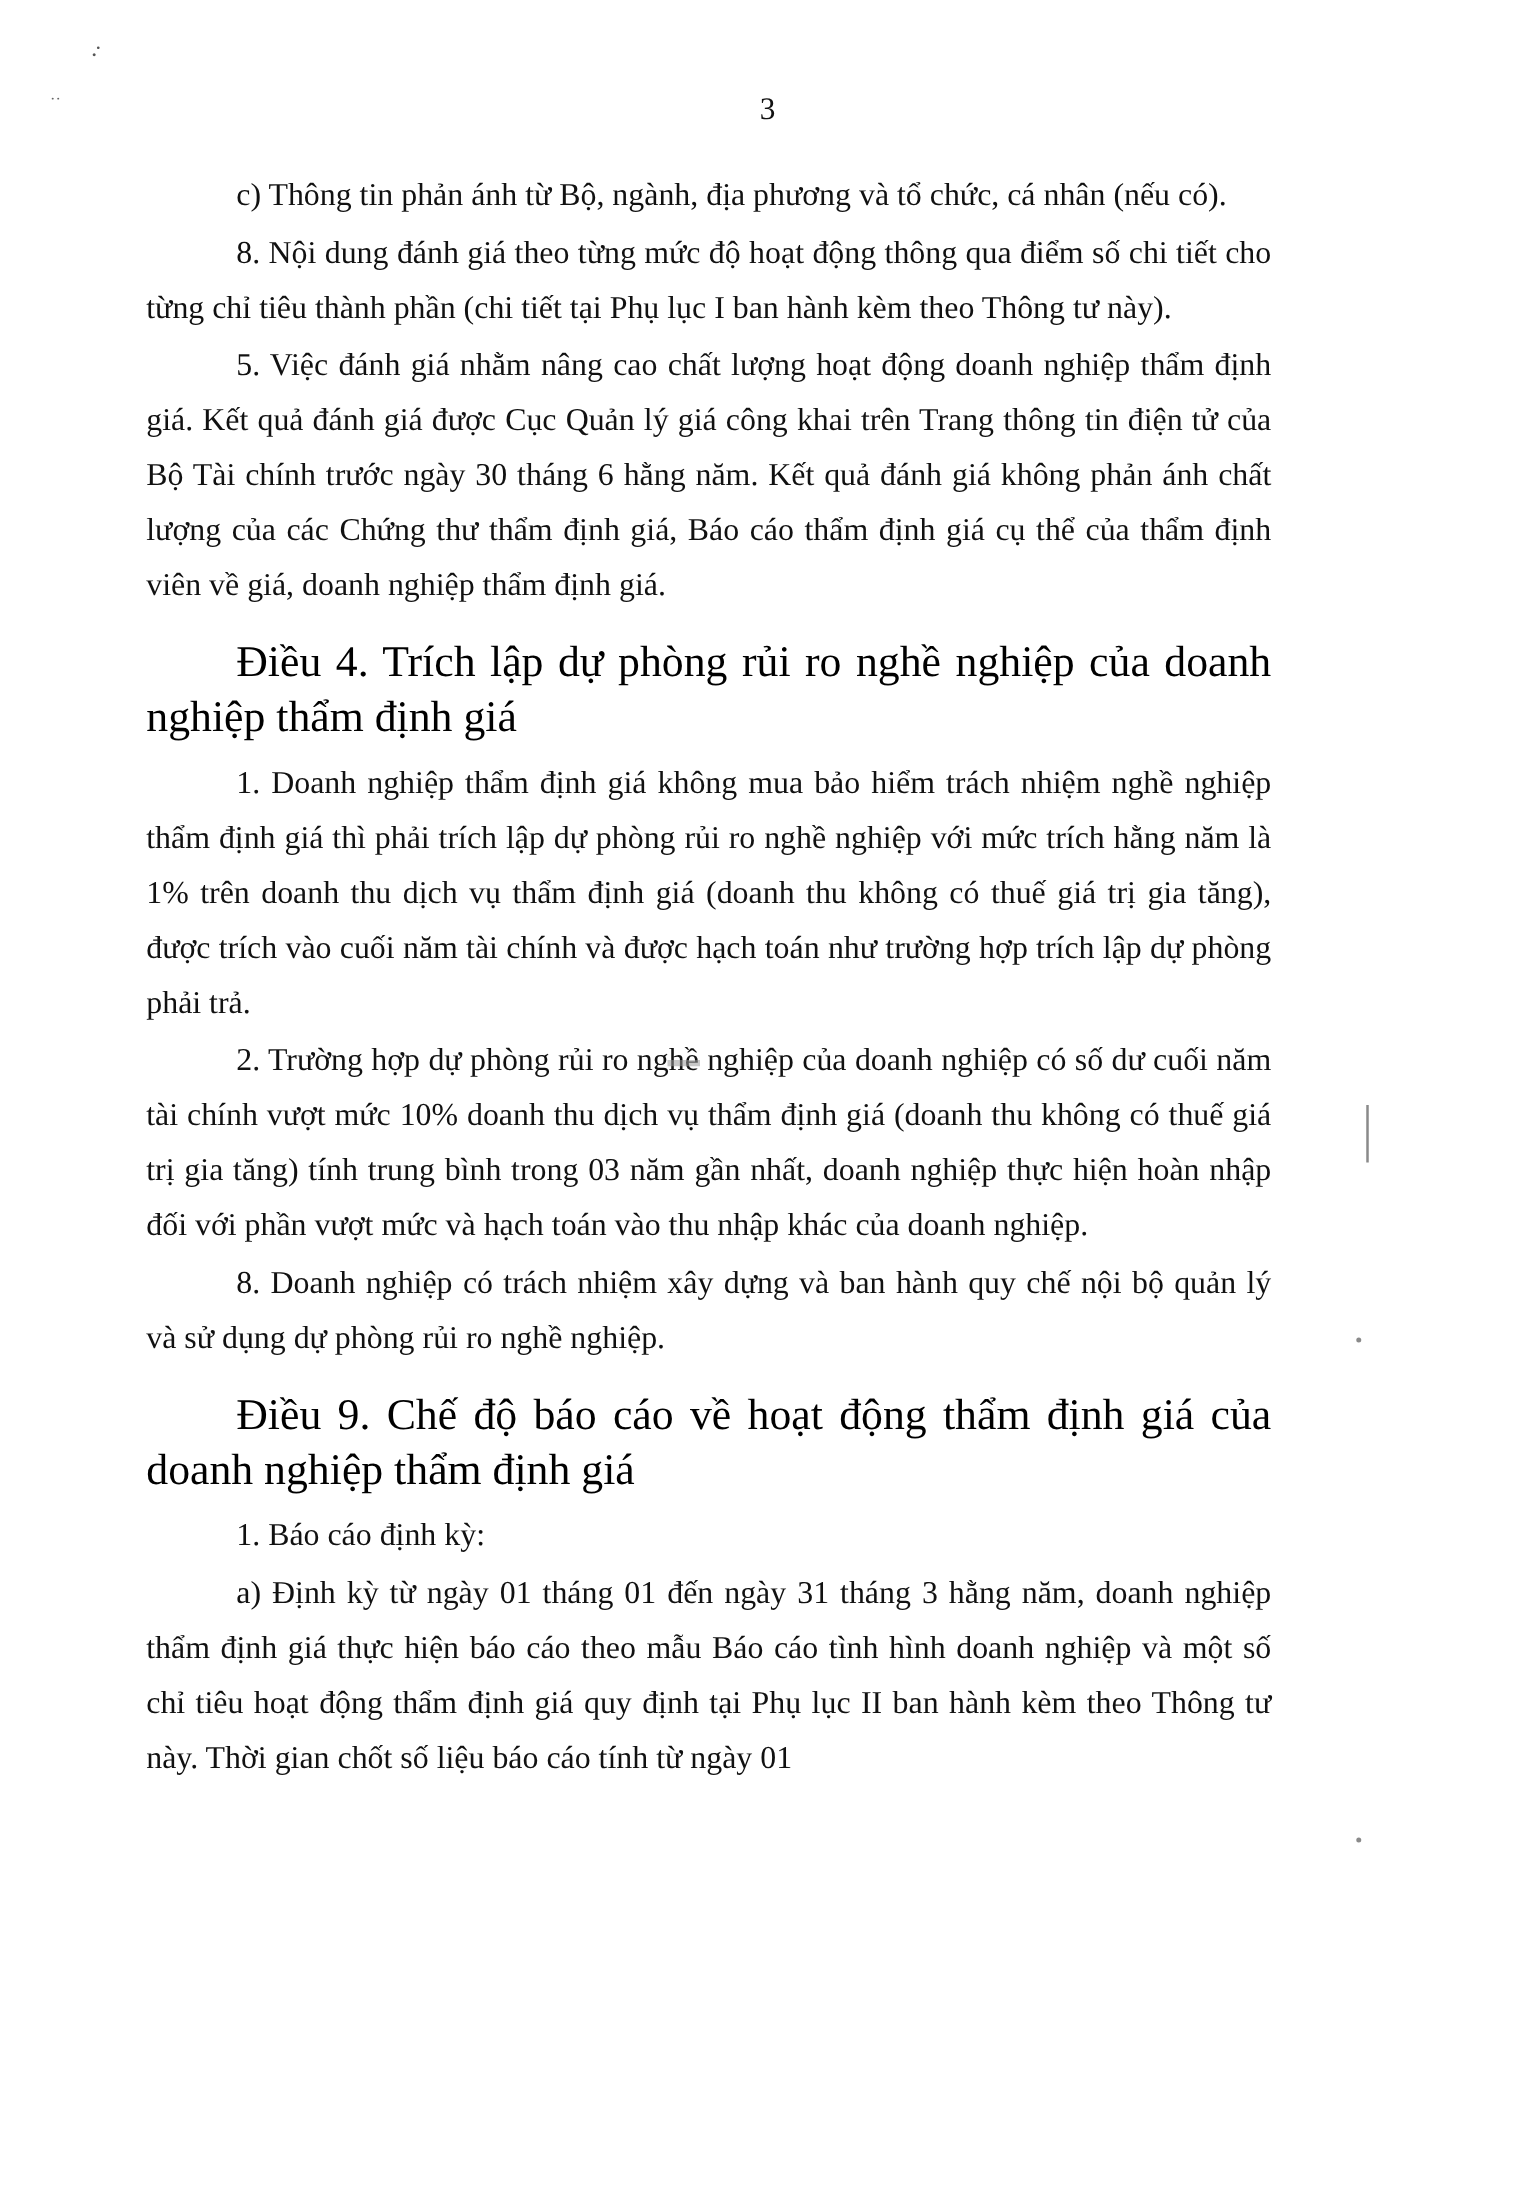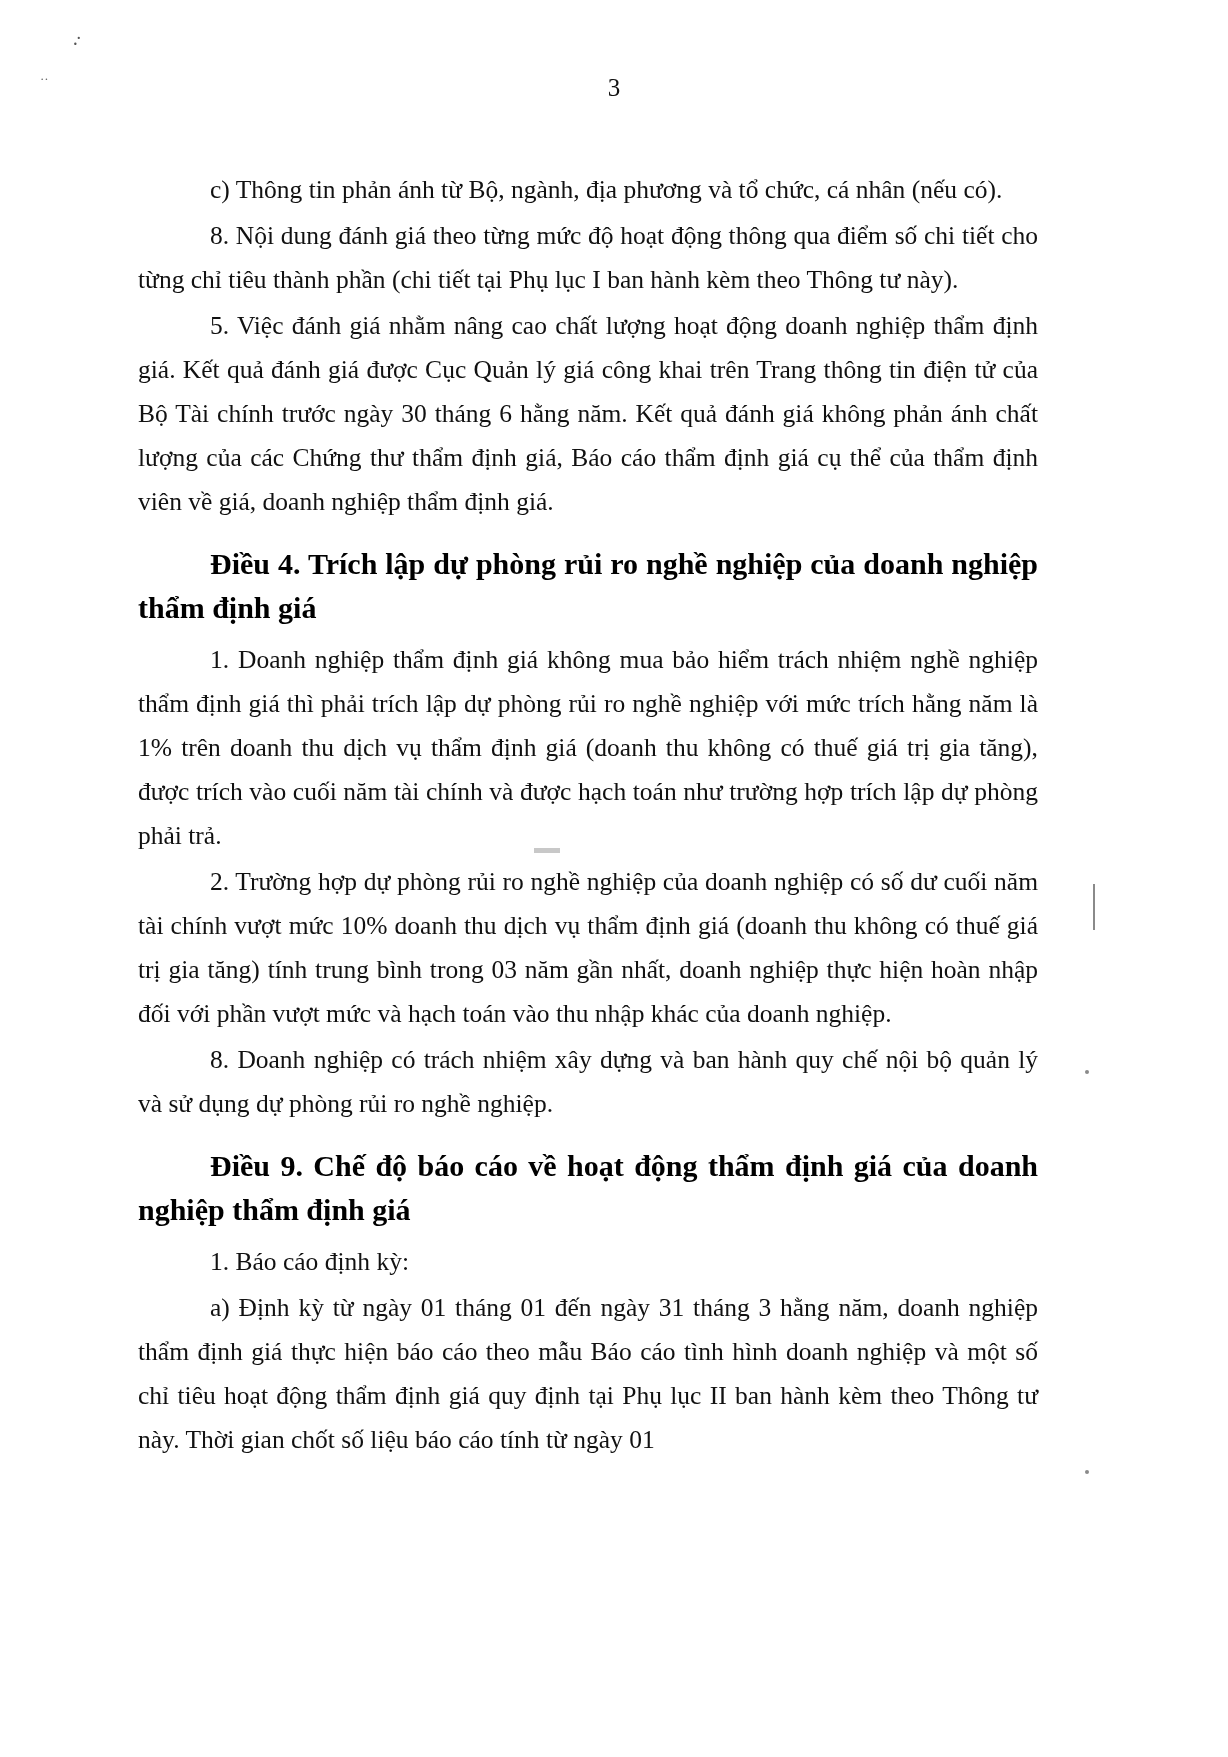--- a/index.html
+++ b/index.html
@@ -42,39 +42,38 @@
     position: absolute;
     top: 74px;
     left: 0;
     width: 1228px;
     text-align: center;
     font-size: 25px;
     color: #111;
   }
   .content {
     position: absolute;
-    left: 138px;
+    left: 117px;
     top: 134px;
     width: 900px;
-    margin-top: 34px;
   }
   p.para {
     margin: 0 0 2px 0;
     font-size: 25.5px;
     line-height: 44px;
     text-align: justify;
     text-justify: inter-word;
     text-indent: 72px;
     color: #111;
   }
   h2.heading {
     margin: 8px 0 0 0;
-    font-size: 30px;
+    font-size: 35px;
     line-height: 44px;
-    font-weight: bold;
+    font-weight: normal;
     text-align: justify;
     text-indent: 72px;
     color: #000;
   }
   .spacer-sm { height: 8px; }
   
   .edge-mark {
     position: absolute;
     background: #8a8a8a;
   }

